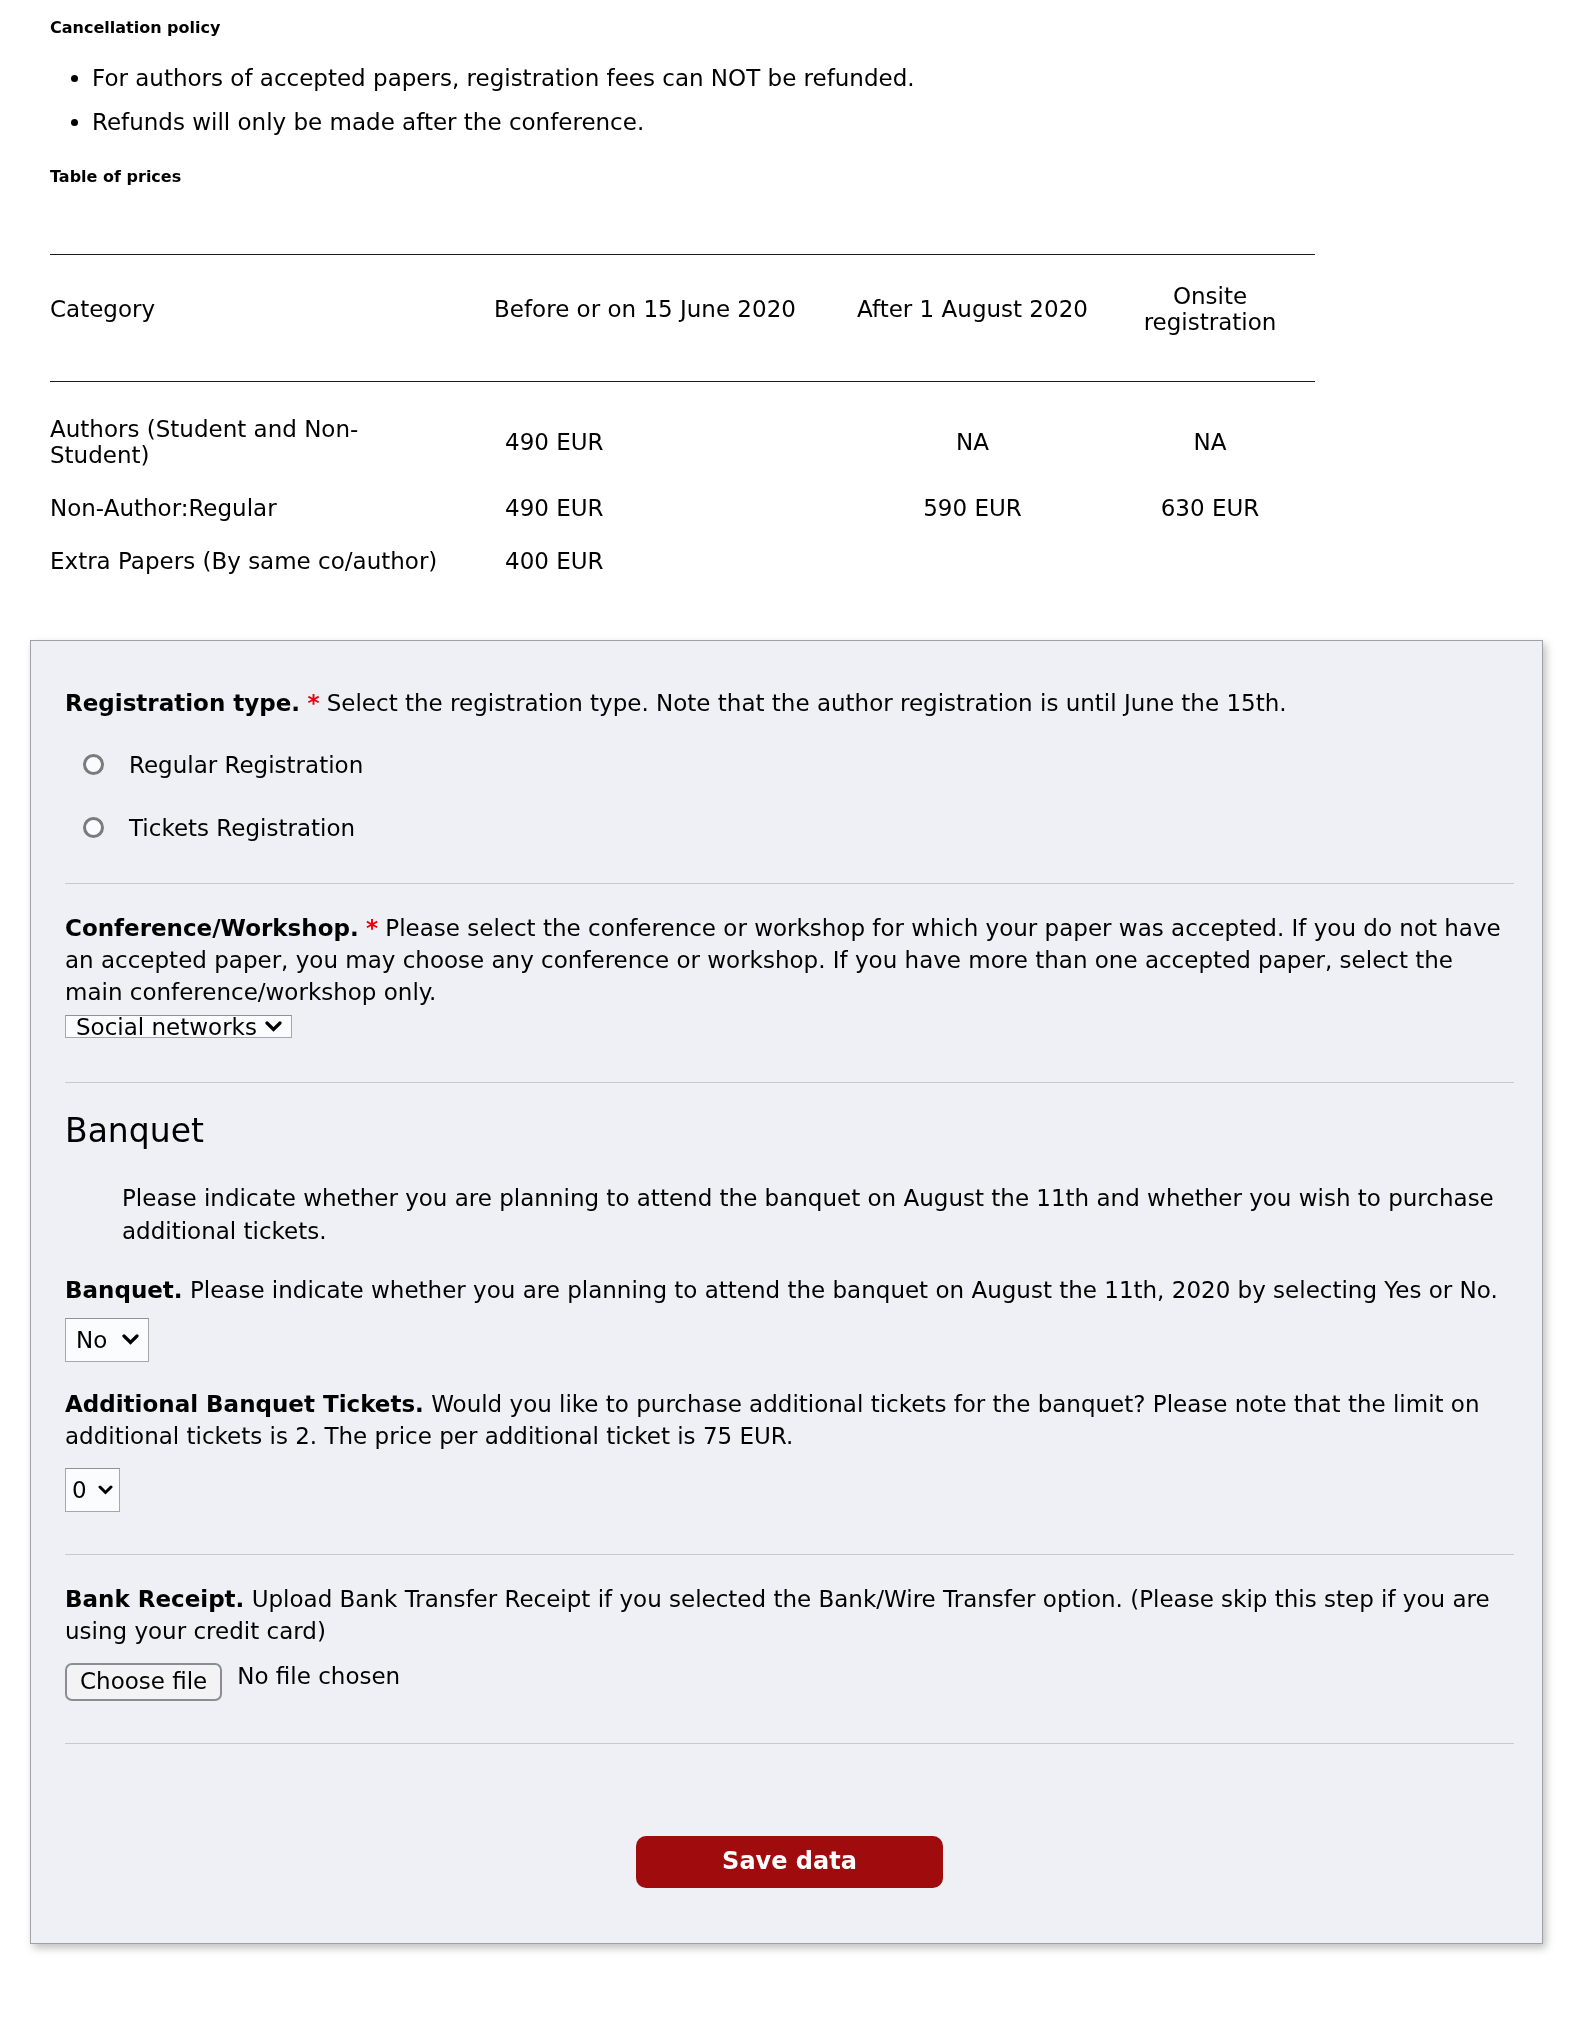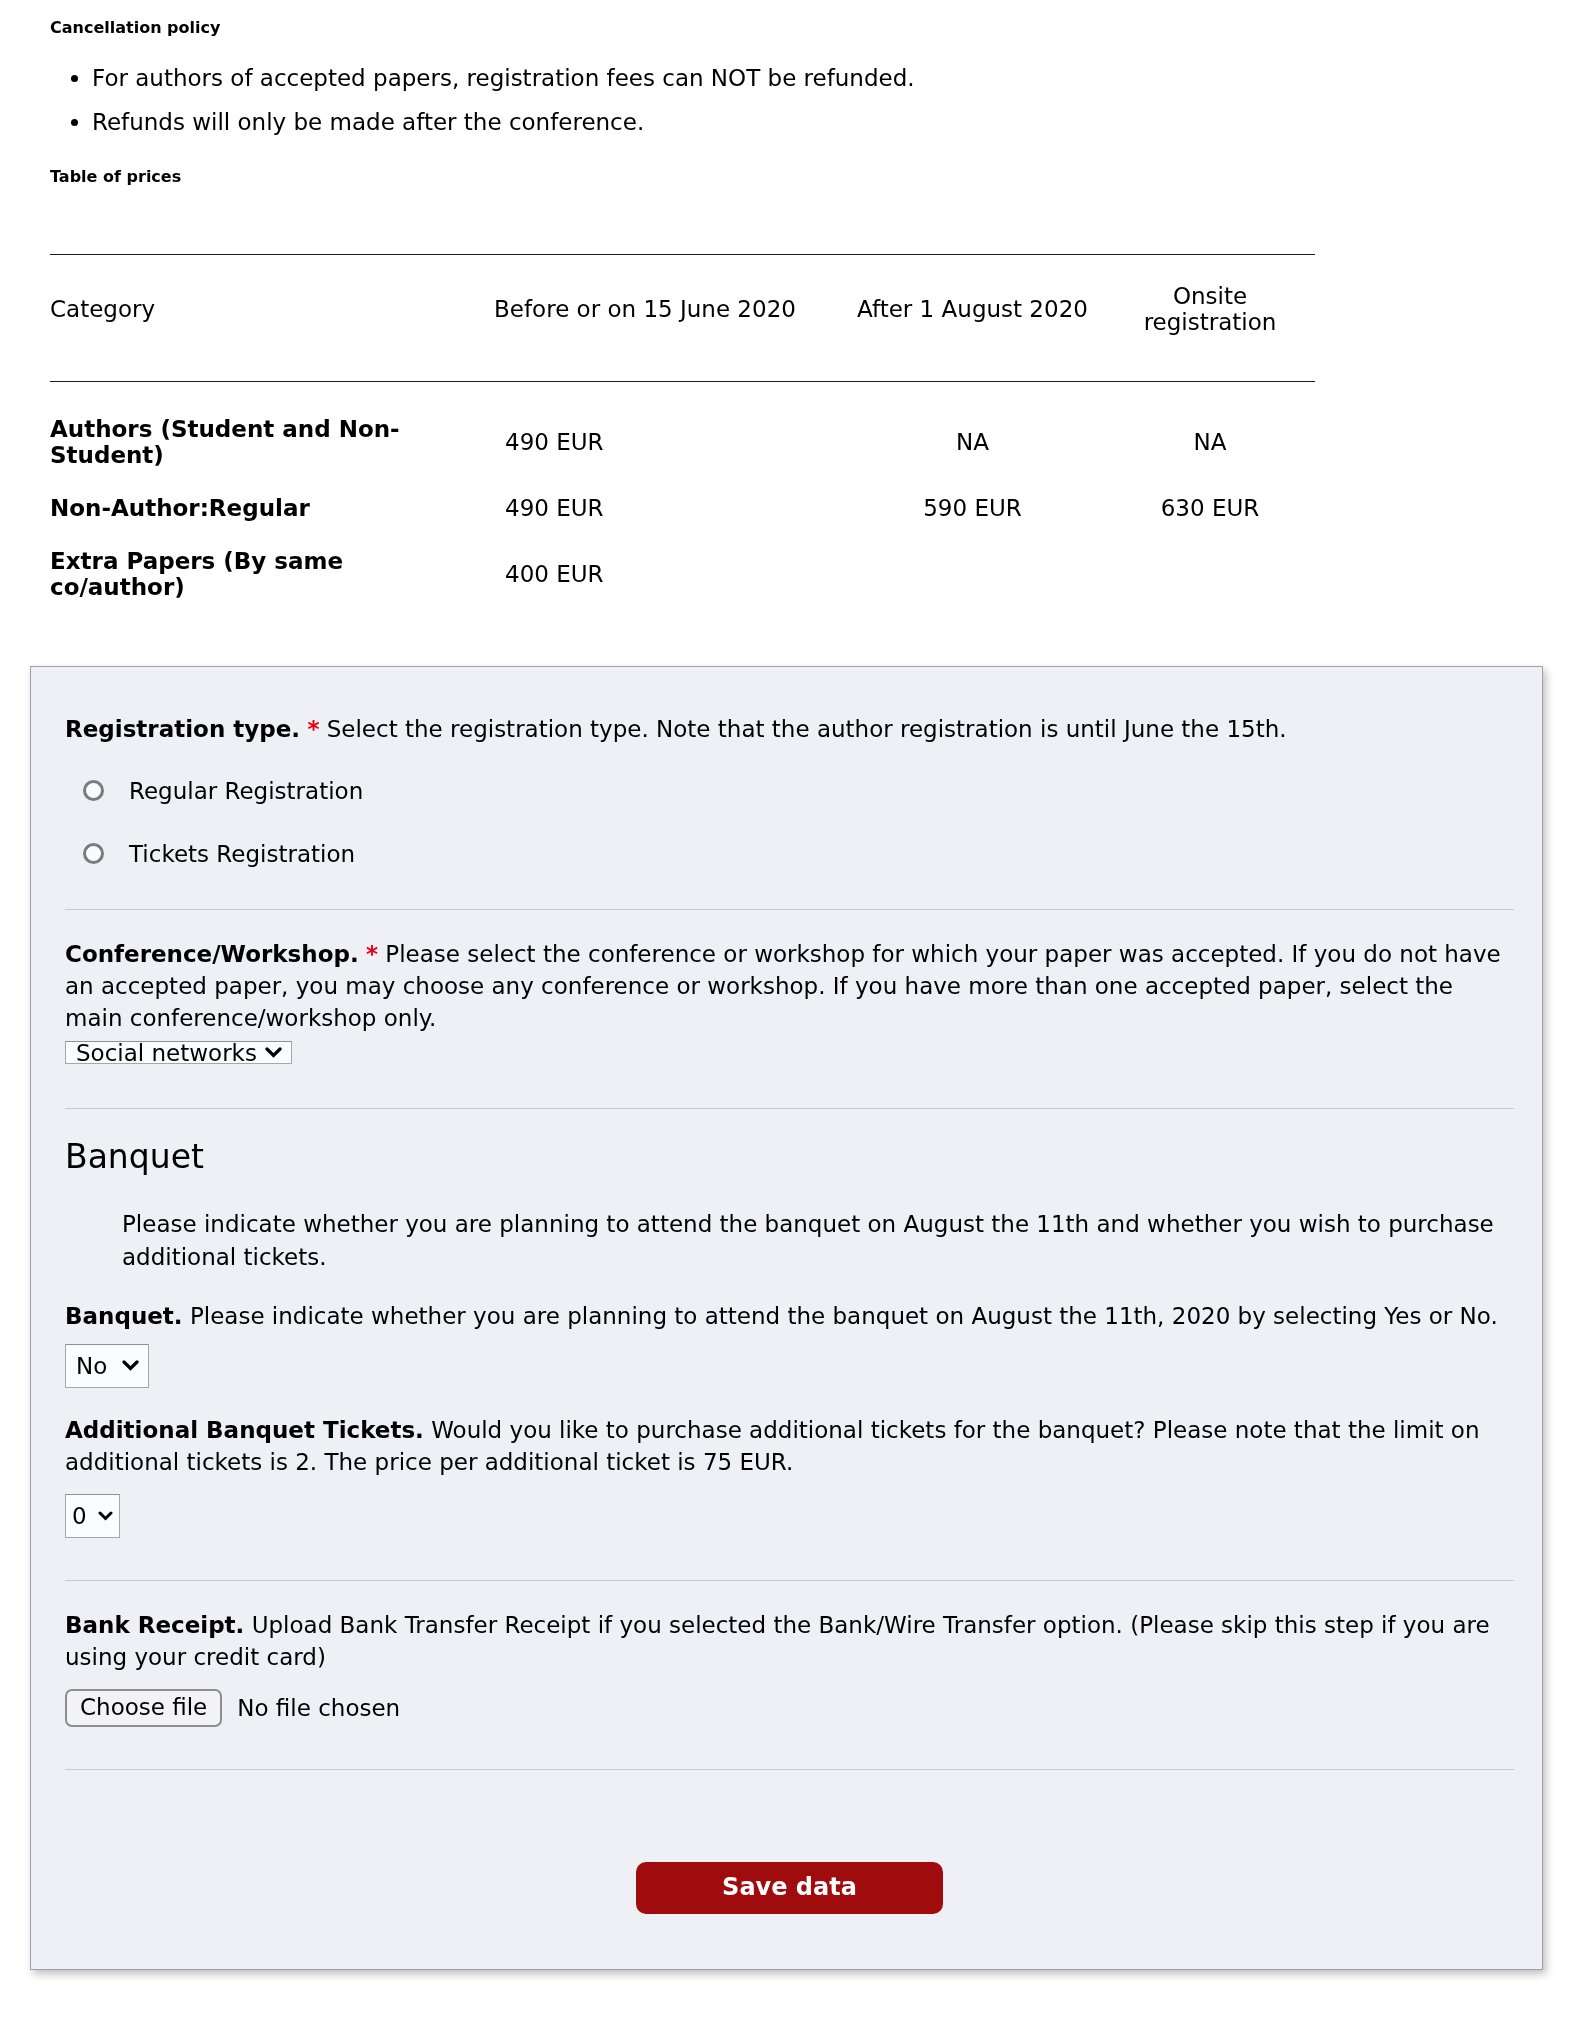--- a/index.html
+++ b/index.html
@@ -39,21 +39,21 @@
     padding: 28px 0 46px;
     border-bottom: 1px solid #1c1c1c;
     text-align: center;
   }
   .prices-table th.c1 { width: 400px; text-align: left; }
   .prices-table th.c2 { width: 390px; }
   .prices-table th.c3 { width: 265px; }
   .prices-table th.c4 { width: 210px; }
   .prices-table tbody td { padding: 13px 0 14px; }
   .prices-table tbody tr:first-child td { padding-top: 34px; }
-  .prices-table td.c1 { text-align: left; font-weight: bold; }
+  .prices-table td.c1 { text-align: left; }
   .prices-table td.c2 { text-align: left; padding-left: 55px; }
   .prices-table td.c3, .prices-table td.c4 { text-align: center; }
 
   
   .panel {
     margin: 52px 33px 26px 30px;
     background: #eef0f5;
     border: 1px solid #9fa1a6;
     box-shadow: 3px 4px 8px rgba(0,0,0,0.25);
     padding: 46px 28px 55px 34px;
@@ -93,21 +93,21 @@
     cursor: pointer;
   }
   .select .chev { margin-left: 8px; display: inline-flex; }
   .select-no { margin-top: 12px; height: 44px; min-width: 84px; justify-content: space-between; }
   .select-zero { margin-top: 16px; height: 44px; min-width: 55px; padding: 0 6px; justify-content: space-between; }
 
   .banquet-h { font-size: 33px; font-weight: 400; margin: 4px 0 32px 0; }
   .indent { margin: 0 0 26px 57px; line-height: 33px; }
   .para-gap { margin-top: 26px; }
 
-  .filerow { margin-top: 16px; display: flex; align-items: center; }
+  .filerow { margin-top: 16px; display: flex; align-items: flex-start; }
   .filebtn {
     font-family: inherit;
     font-size: 23px;
     color: #000;
     background: #f3f3f5;
     border: 2px solid #8b8d91;
     border-radius: 7px;
     padding: 3px 13px 5px;
     cursor: pointer;
   }

